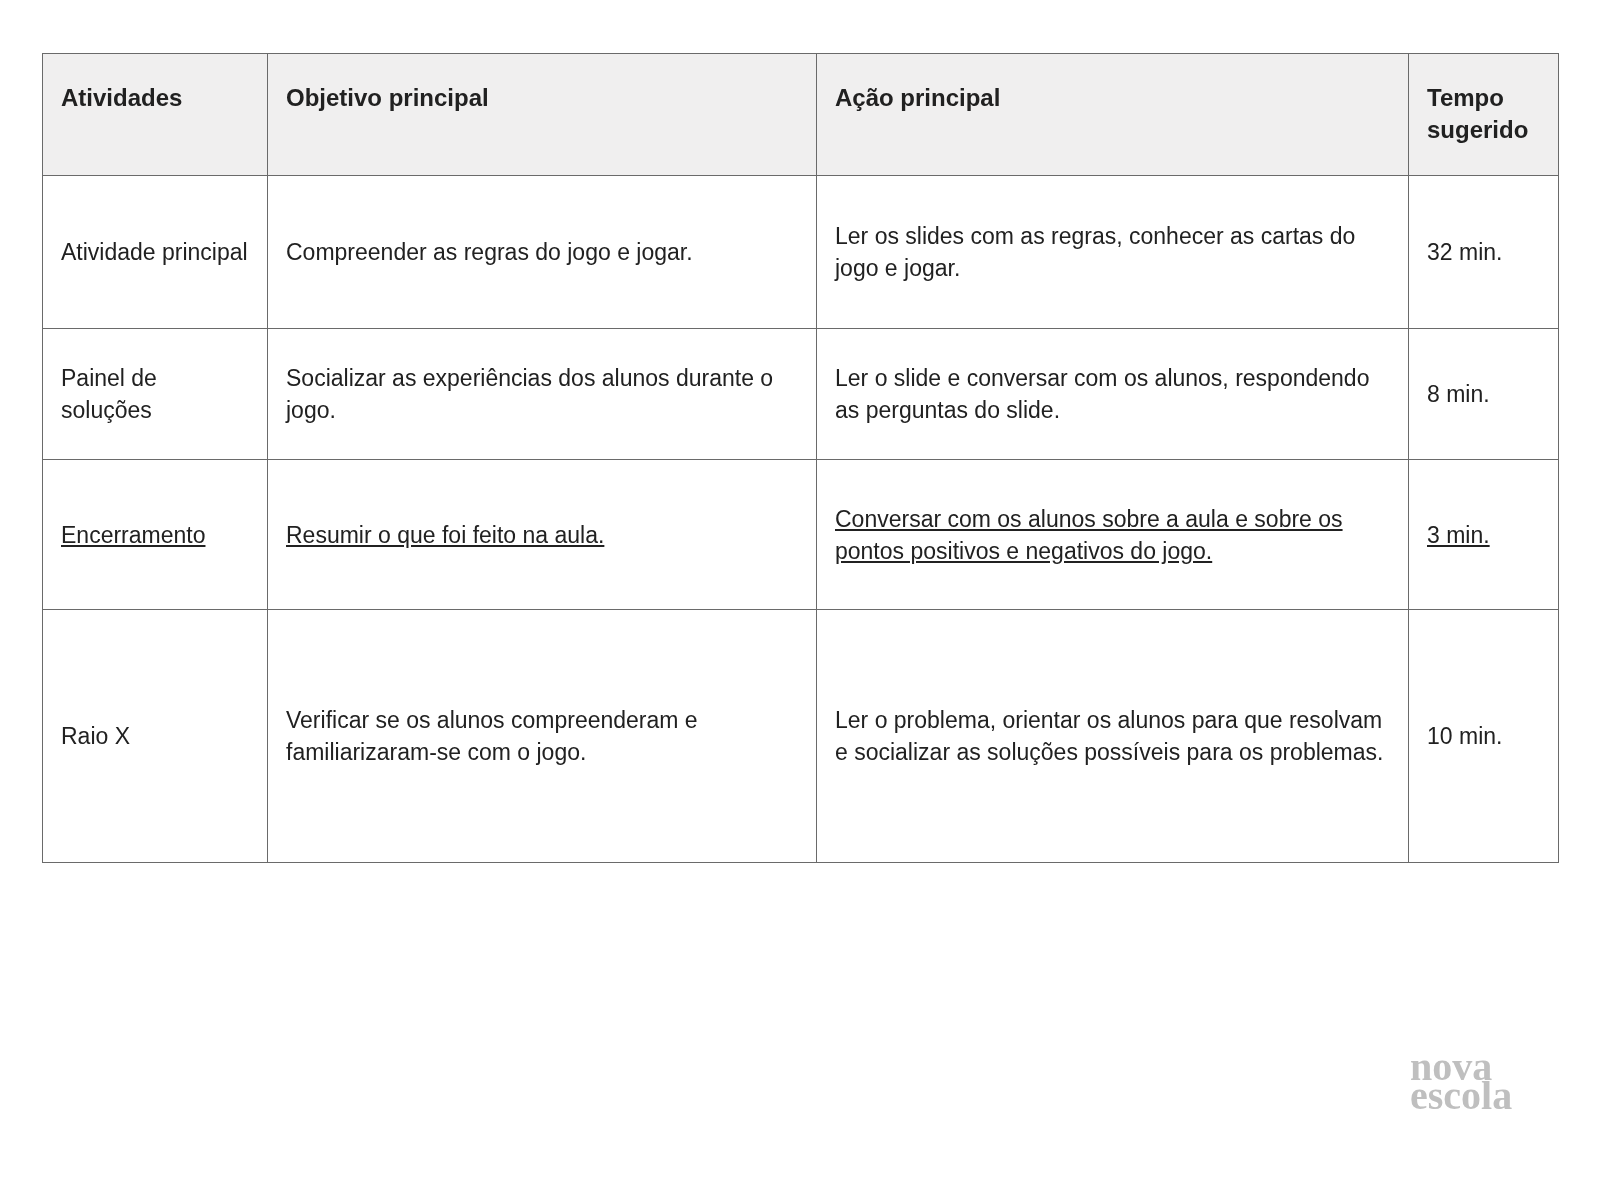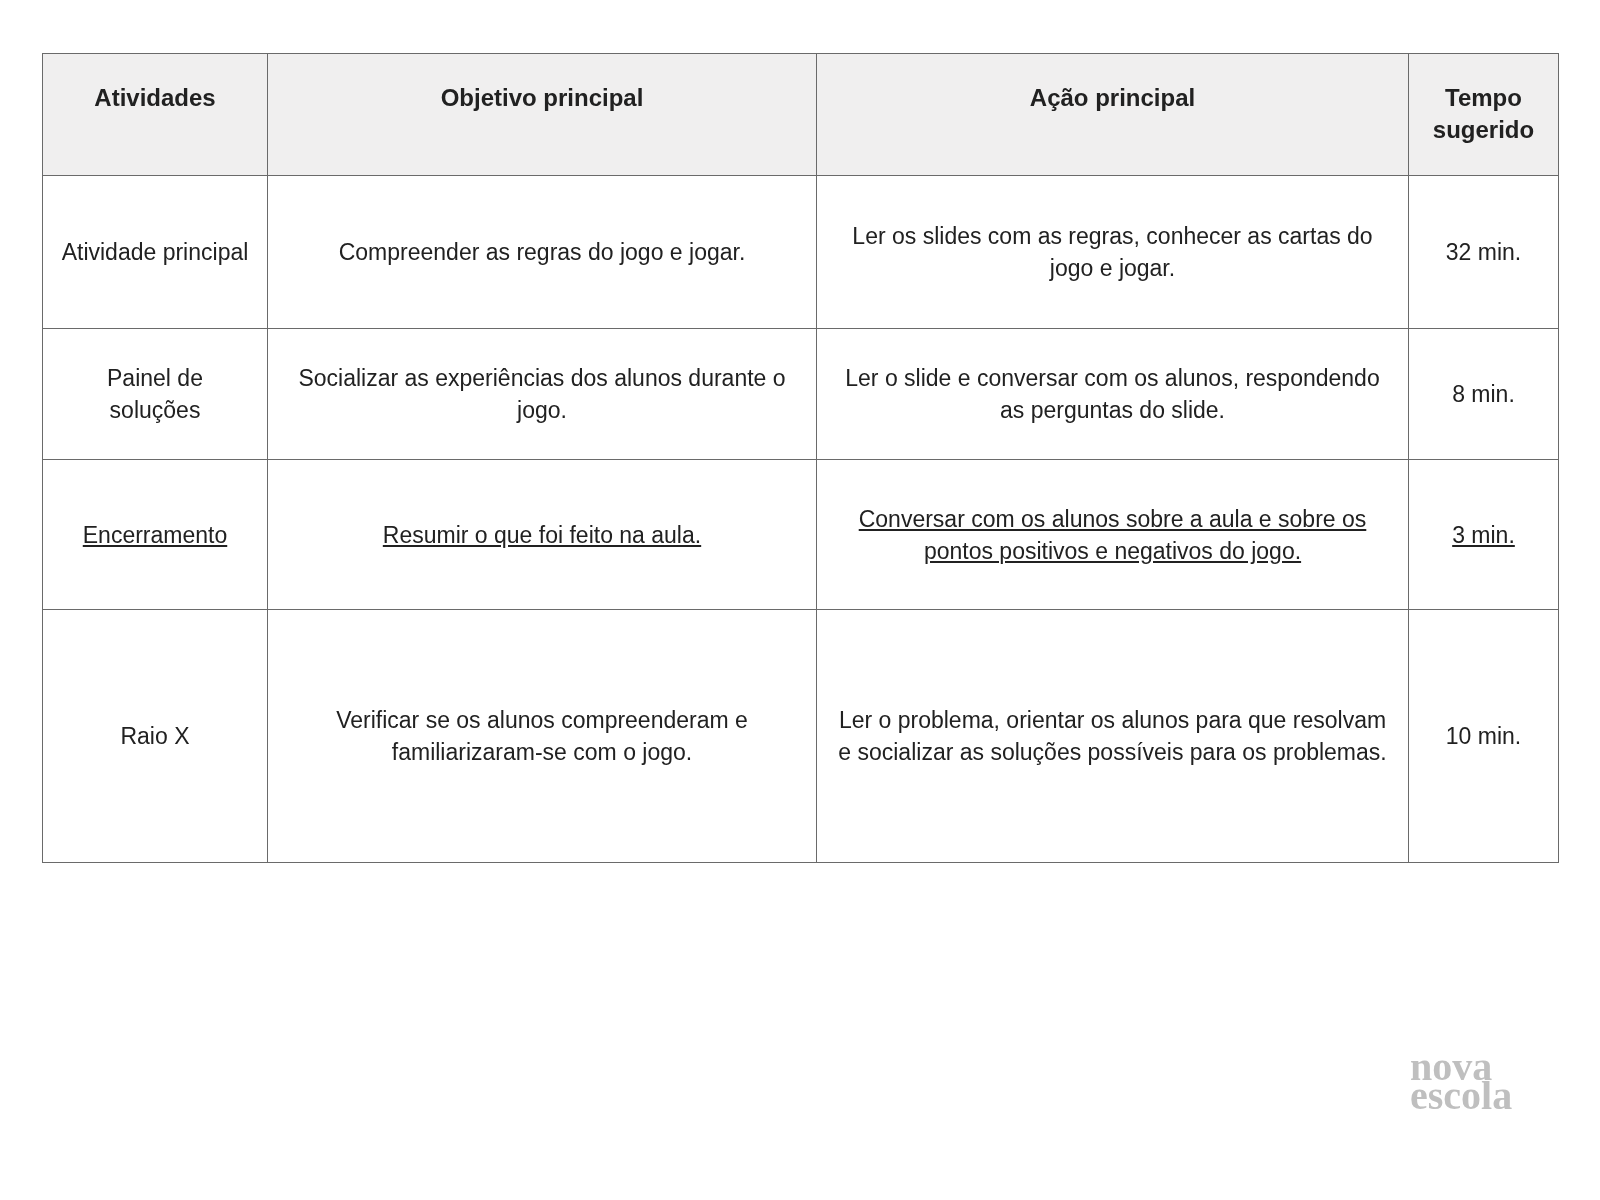--- a/index.html
+++ b/index.html
@@ -24,21 +24,21 @@
     table-layout: fixed;
   }
   .lesson-table th,
   .lesson-table td {
     border: 1px solid #6a6a6a;
     box-sizing: border-box;
     padding: 2px 18px;
     font-size: 23px;
     line-height: 32px;
     font-weight: 400;
-    text-align: center;
+    text-align: left;
     vertical-align: middle;
     word-wrap: break-word;
   }
   .lesson-table thead th {
     background: #f0efef;
     font-weight: 700;
     font-size: 24px;
     vertical-align: top;
     padding-top: 28px;
     height: 122px;

